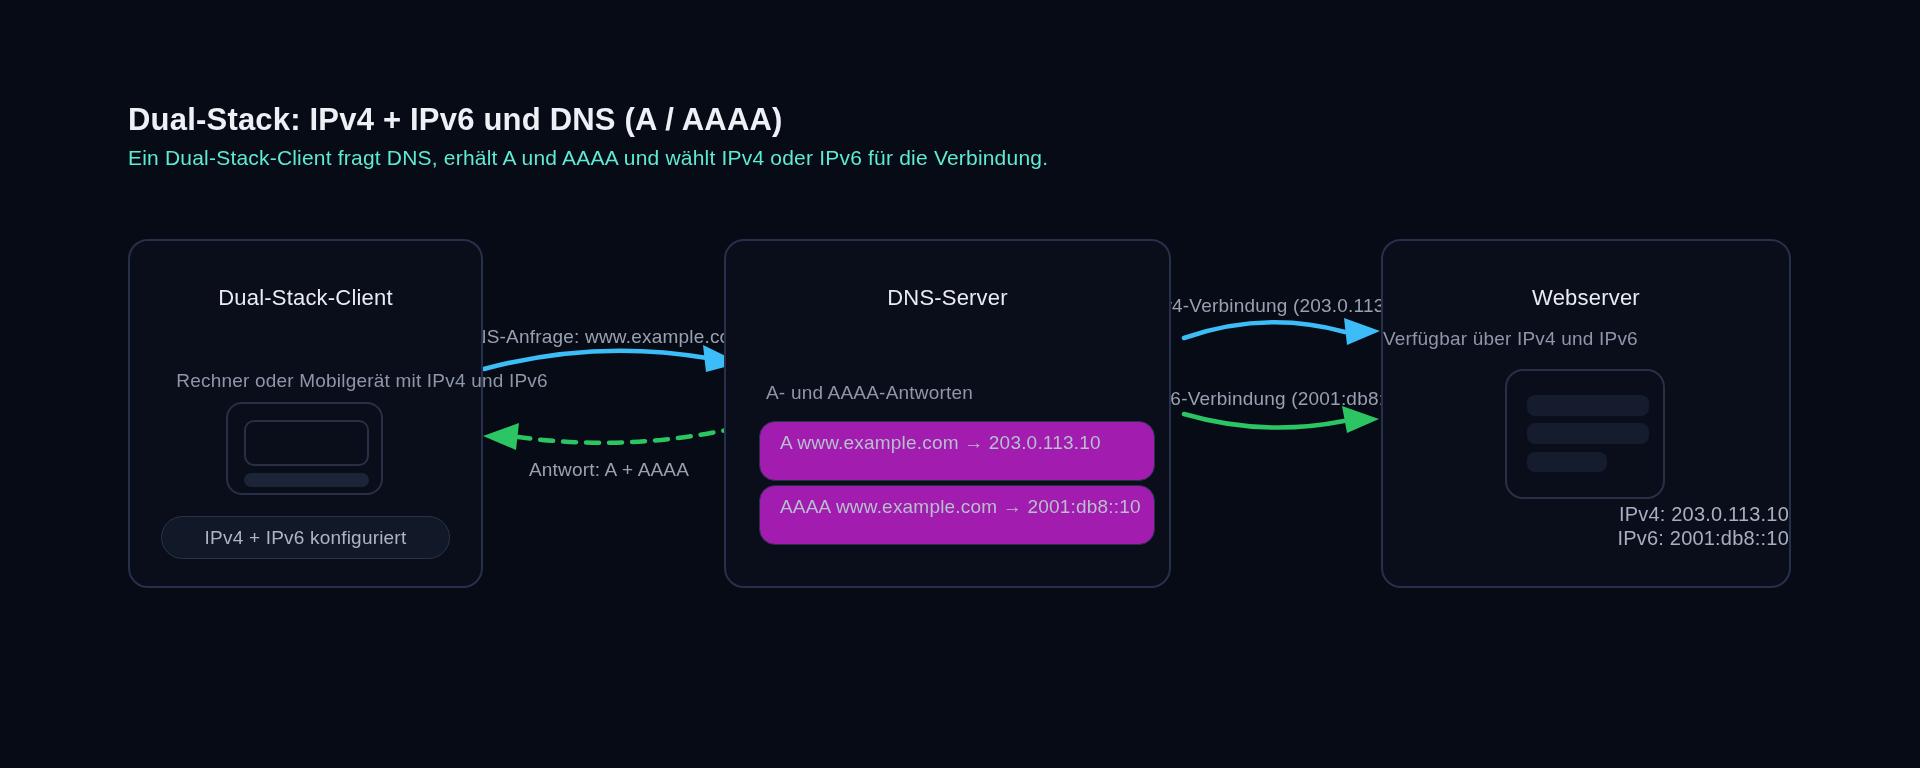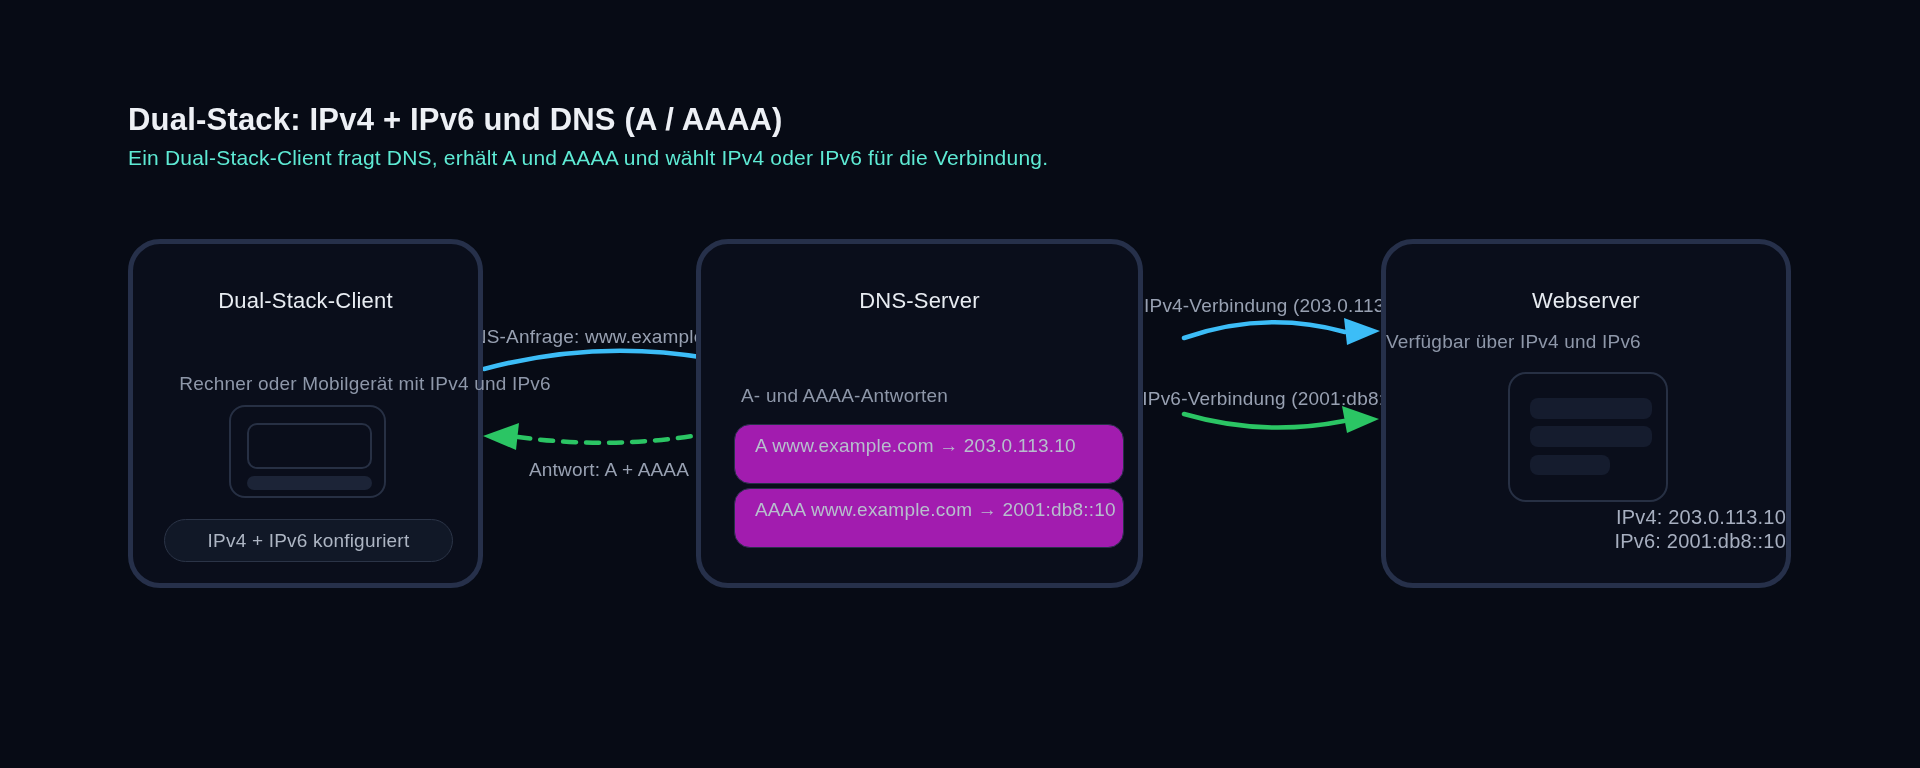--- a/index.html
+++ b/index.html
@@ -12,25 +12,25 @@
   .page-title{
     position:absolute;left:128px;top:66px;
     font-size:31px;font-weight:700;color:#edf0f5;letter-spacing:.2px;margin-top:36px;
   }
   .page-subtitle{
     position:absolute;left:128px;top:112px;
     font-size:21px;color:#5eead4;letter-spacing:.2px;margin-top:34px;
   }
   .node{
     position:absolute;top:239px;height:349px;
-    background:#0a0e1b;border:5px solid #d946ef;border-radius:32px;
+    background:#0a0e1b;border:2px solid #d946ef;border-radius:20px;
     box-sizing:border-box;
   }
   .node-client{left:128px;width:355px;}
-  .node-dns{left:696px;width:447px;padding-left:24px;}
+  .node-dns{left:724px;width:447px;padding-left:24px;}
   .node-web{left:1381px;width:410px;}
   .node-title{
     position:absolute;left:0;right:0;top:44px;text-align:center;
     font-size:22px;color:#e8ecf2;letter-spacing:.2px;
   }
   .muted{color:#8e97a9;font-size:19px;letter-spacing:.2px;}
   .client-desc{
     position:absolute;left:232px;top:129px;transform:translateX(-50%);
     white-space:nowrap;
   }

